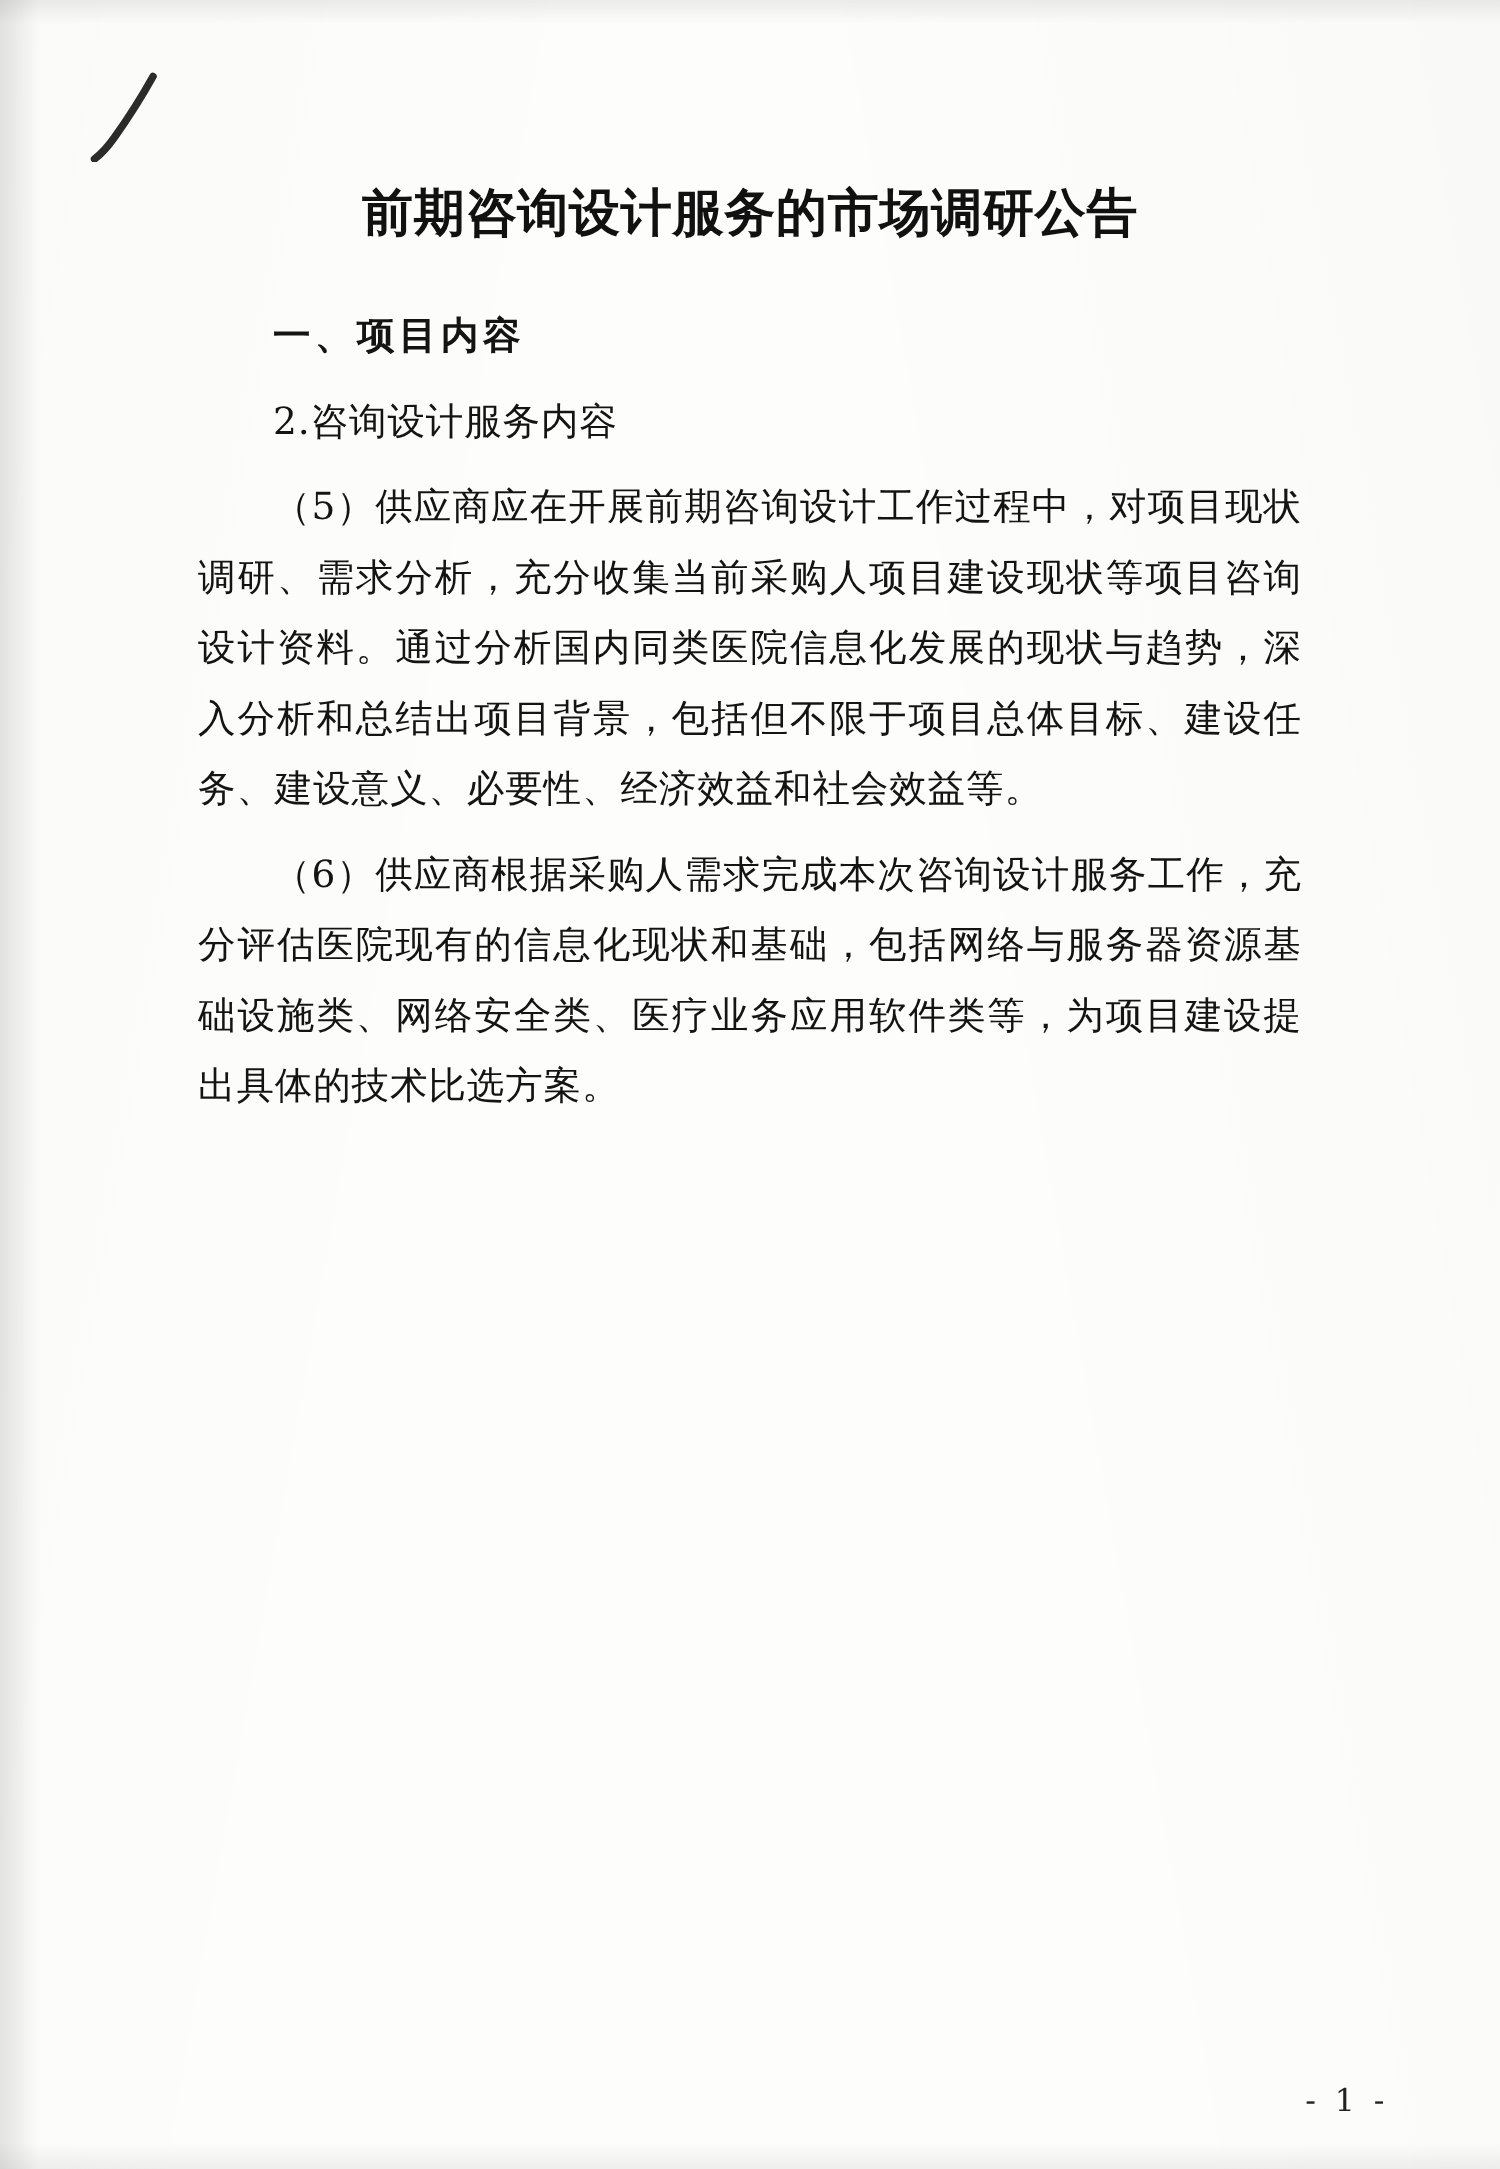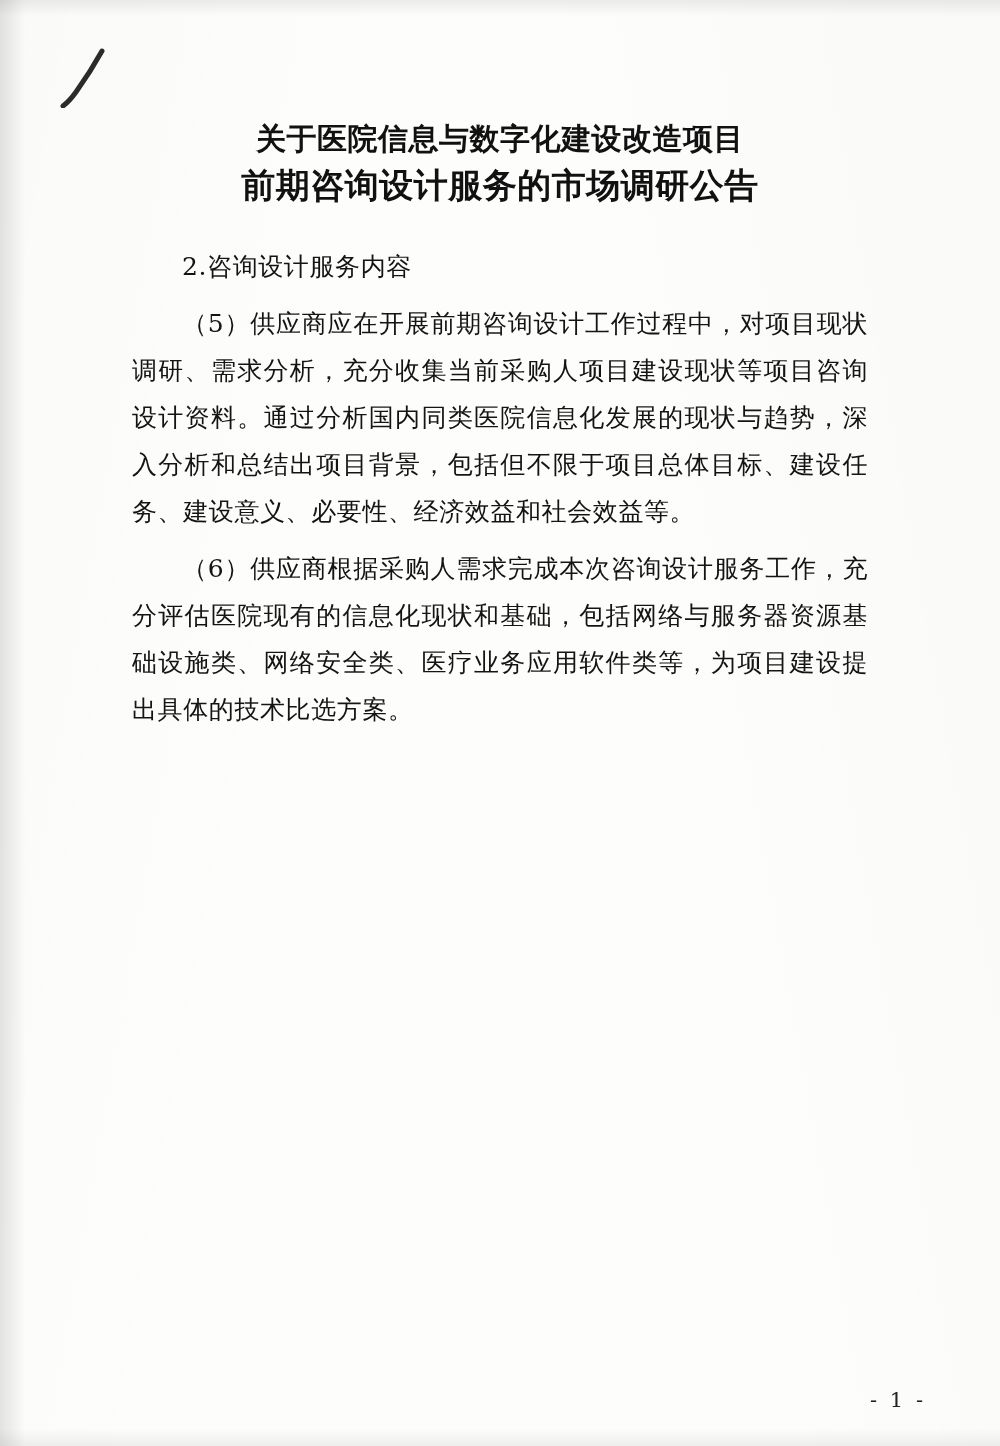--- a/index.html
+++ b/index.html
@@ -118,26 +118,26 @@
   <div class="edge-shadow-top"></div>
   <div class="edge-shadow-bottom"></div>
 
   <svg class="pen-mark" viewBox="0 0 52 60">
     <path d="M46 3 C41 12, 30 30, 20 44 C15 51, 11 55, 7 58" stroke="#2b2b2b" stroke-width="5" fill="none" stroke-linecap="round"></path>
   </svg>
 
   <div class="content">
 
     <div class="doc-title">
-      <span class="tline l2">关于医院信息与数字化建设改造项目</span>
       <span class="tline l3">前期咨询设计服务的市场调研公告</span>
     </div>
 
     <div class="body-block">
 
+      <p class="heading">一、项目内容</p>
 
       <p class="item">2.咨询设计服务内容</p>
 
       <p class="sub">（5）供应商应在开展前期咨询设计工作过程中，对项目现状调研、需求分析，充分收集当前采购人项目建设现状等项目咨询设计资料。通过分析国内同类医院信息化发展的现状与趋势，深入分析和总结出项目背景，包括但不限于项目总体目标、建设任务、建设意义、必要性、经济效益和社会效益等。</p>
       <p class="sub">（6）供应商根据采购人需求完成本次咨询设计服务工作，充分评估医院现有的信息化现状和基础，包括网络与服务器资源基础设施类、网络安全类、医疗业务应用软件类等，为项目建设提出具体的技术比选方案。</p>
     </div>
   </div>
 
   <div class="page-number">- 1 -</div>
 </div>

